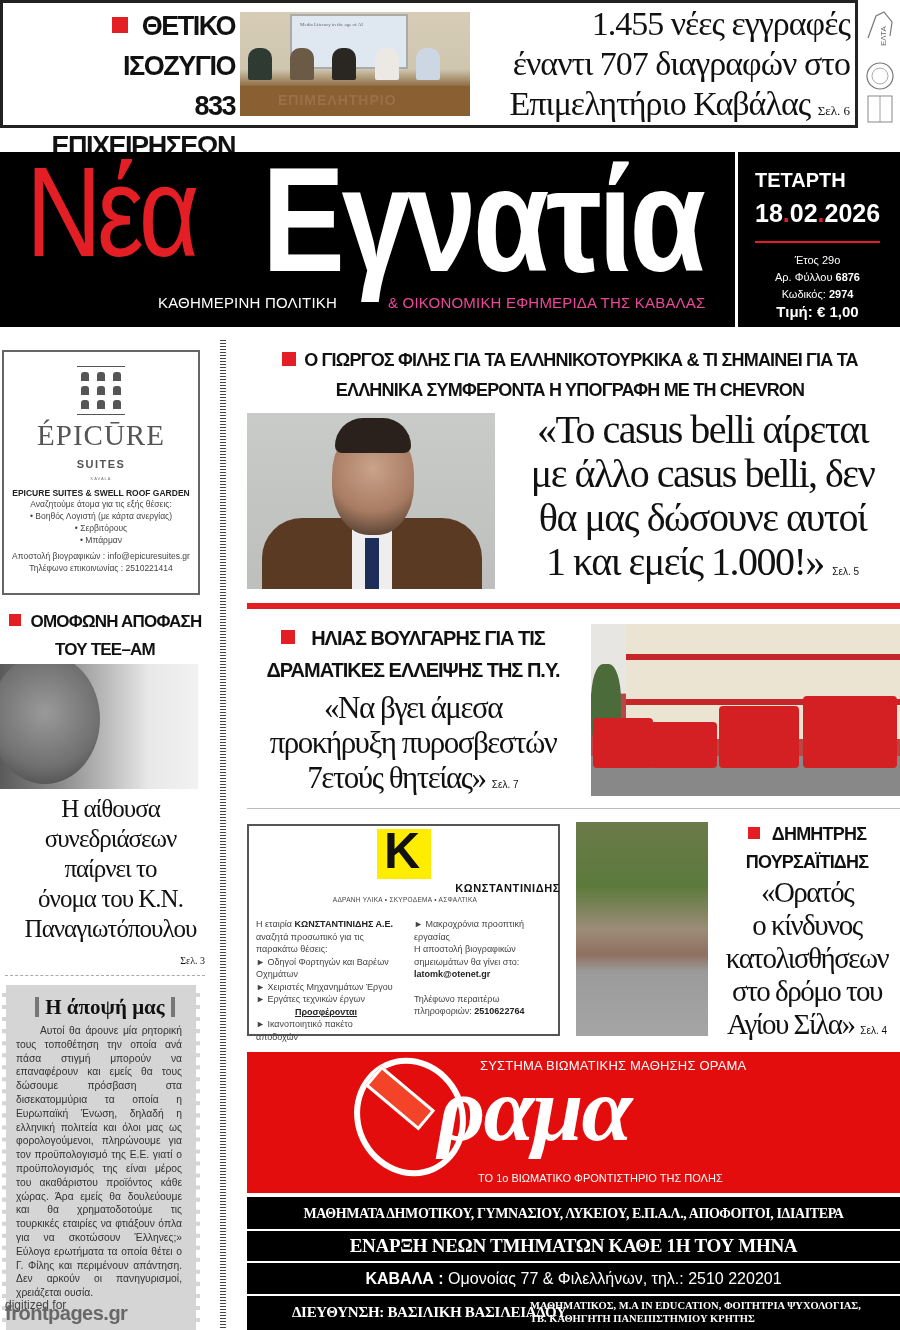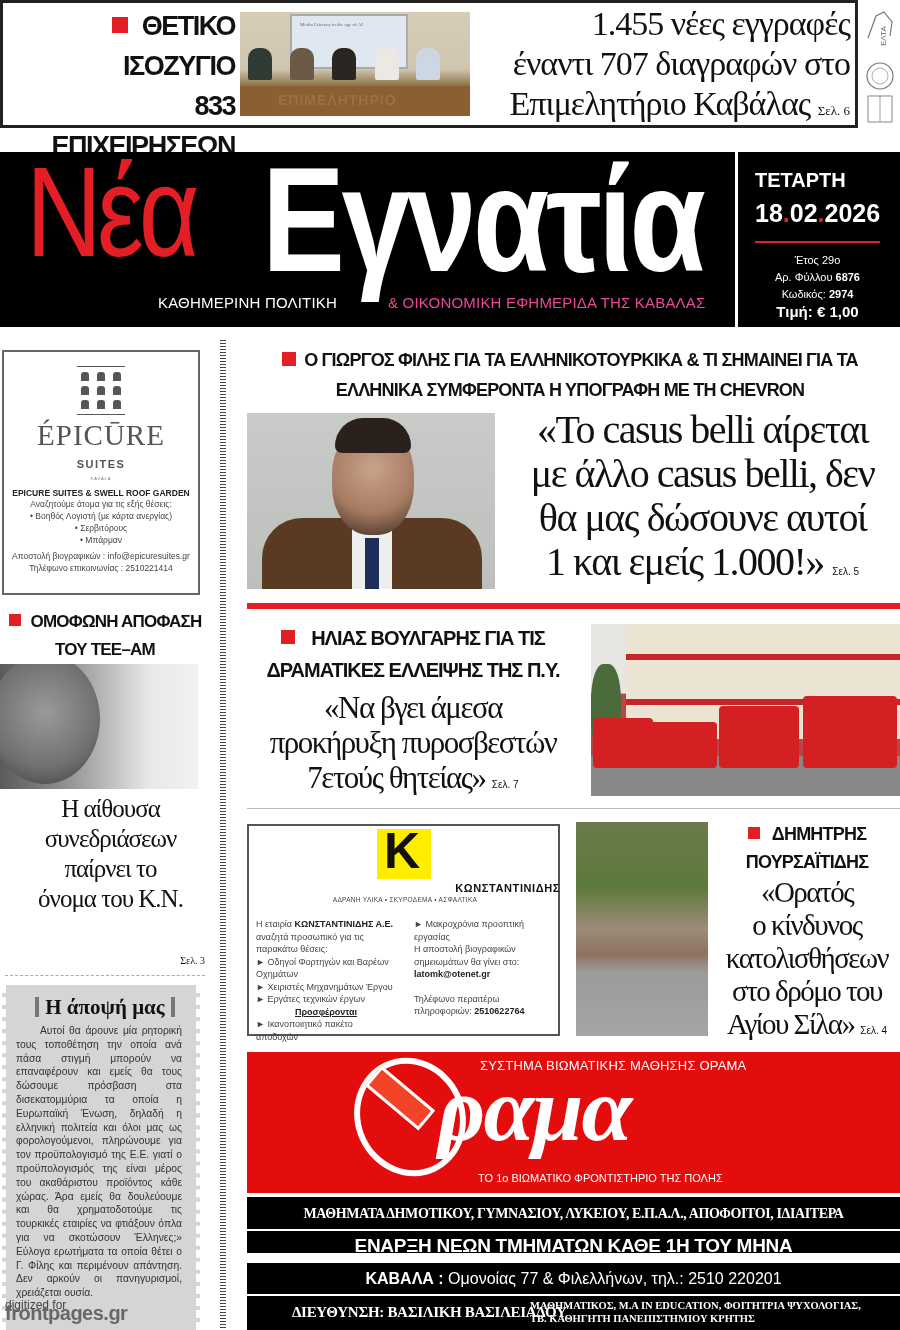--- a/index.html
+++ b/index.html
@@ -107,21 +107,21 @@
 
   
   #orama-top { left: 247px; top: 1052px; width: 653px; height: 141px; background: #e30d0d; }
   #orama-ring { left: 355px; top: 1057px; width: 110px; height: 120px; border: 6px solid #fff; border-radius: 50%; transform: rotate(-25deg); }
   #orama-pencil { left: 365px; top: 1085px; width: 70px; height: 26px; background: #f3442a; border: 3px solid #fff; transform: rotate(40deg); }
   #orama-sys { left: 480px; top: 1058px; font-size: 13px; color: #fff; letter-spacing: 0.2px; }
   #orama-word { left: 438px; top: 1063px; font-size: 92px; font-weight: bold; font-style: italic; color: #fff; line-height: 1; font-family: "Liberation Serif", serif; letter-spacing: -2px; }
   #orama-tag { left: 478px; top: 1172px; font-size: 11px; color: #fff; }
   .orama-bar { left: 247px; width: 653px; background: #000; color: #fff; text-align: center; border-top: 2px solid #fff; }
   #orama-bar1 { top: 1195px; height: 34px; font-family: "Liberation Serif", serif; font-weight: bold; font-size: 14px; line-height: 34px; letter-spacing: -0.4px; }
-  #orama-bar2 { top: 1229px; height: 24px; font-family: Liberation Sans, sans-serif; font-weight: bold; font-size: 19px; line-height: 30px; letter-spacing: -0.3px; }
+  #orama-bar2 { top: 1229px; height: 32px; font-family: Liberation Serif, serif; font-weight: bold; font-size: 19px; line-height: 30px; letter-spacing: -0.3px; }
   #orama-bar3 { top: 1261px; height: 33px; font-size: 16px; line-height: 31px; }
   #orama-bar3 b { font-weight: bold; }
   #orama-bar4 { top: 1294px; height: 36px; font-family: "Liberation Serif", serif; font-weight: bold; }
   #orama-dir { position:absolute; left: 45px; top: 8px; font-size: 15px; letter-spacing: -0.3px; }
   #orama-creds { position:absolute; left: 283px; top: 3px; font-size: 10.5px; line-height: 13px; text-align:left; }
 </style>
 </head>
 <body>
 
 <div id="top-banner" class="abs"></div>
@@ -216,20 +216,21 @@
   <div>ΤΟΥ ΤΕΕ–ΑΜ</div>
 </div>
 <div id="tee-photo" class="abs">
     <div class="face"></div>
   </div>
 <div id="tee-headline" class="abs">
   <div>Η αίθουσα</div>
   <div>συνεδριάσεων</div>
   <div>παίρνει το</div>
   <div>όνομα του Κ.Ν.</div>
+  <div>Παναγιωτόπουλου</div>
 </div>
 <div id="tee-sel" class="abs">Σελ. 3</div>
 <div id="tee-dashes" class="abs"></div>
 
 <div id="opinion-box" class="abs"></div>
 <div id="opinion-title" class="abs"><span class="tick"></span><span>Η άποψή μας</span><span class="tick"></span></div>
 <div id="opinion-text" class="abs">Αυτοί θα άρουνε μία ρητορική τους τοποθέτηση την οποία ανά πάσα στιγμή μπορούν να επαναφέρουν και εμείς θα τους δώσουμε πρόσβαση στα δισεκατομμύρια τα οποία η Ευρωπαϊκή Ένωση, δηλαδή η ελληνική πολιτεία και όλοι μας ως φορολογούμενοι, πληρώνουμε για τον προϋπολογισμό της Ε.Ε. γιατί ο προϋπολογισμός της είναι μέρος του ακαθάριστου προϊόντος κάθε χώρας. Άρα εμείς θα δουλεύουμε και θα χρηματοδοτούμε τις τουρκικές εταιρίες να φτιάξουν όπλα για να σκοτώσουν Έλληνες;» Εύλογα ερωτήματα τα οποία θέτει ο Γ. Φίλης και περιμένουν απάντηση. Δεν αρκούν οι πανηγυρισμοί, χρειάζεται ουσία.</div>
 <div id="watermark-small" class="abs">digitized for</div>
 <div id="watermark" class="abs">frontpages.gr</div>
 

